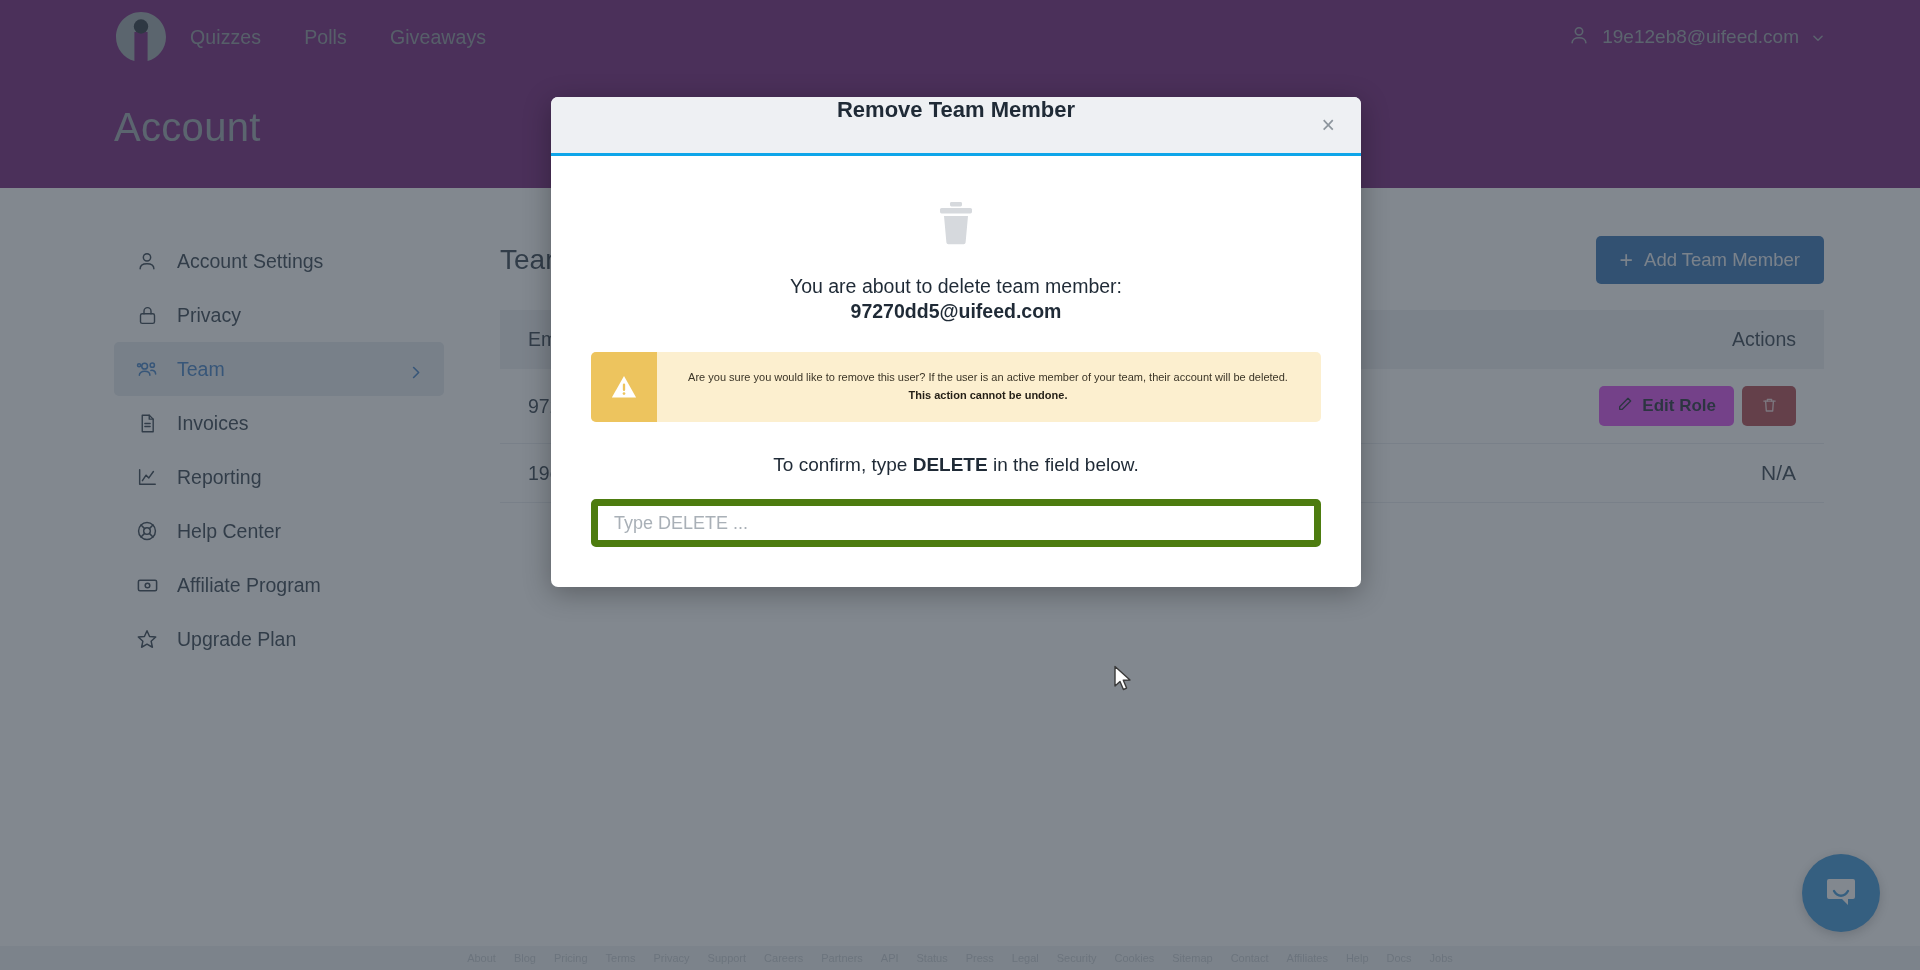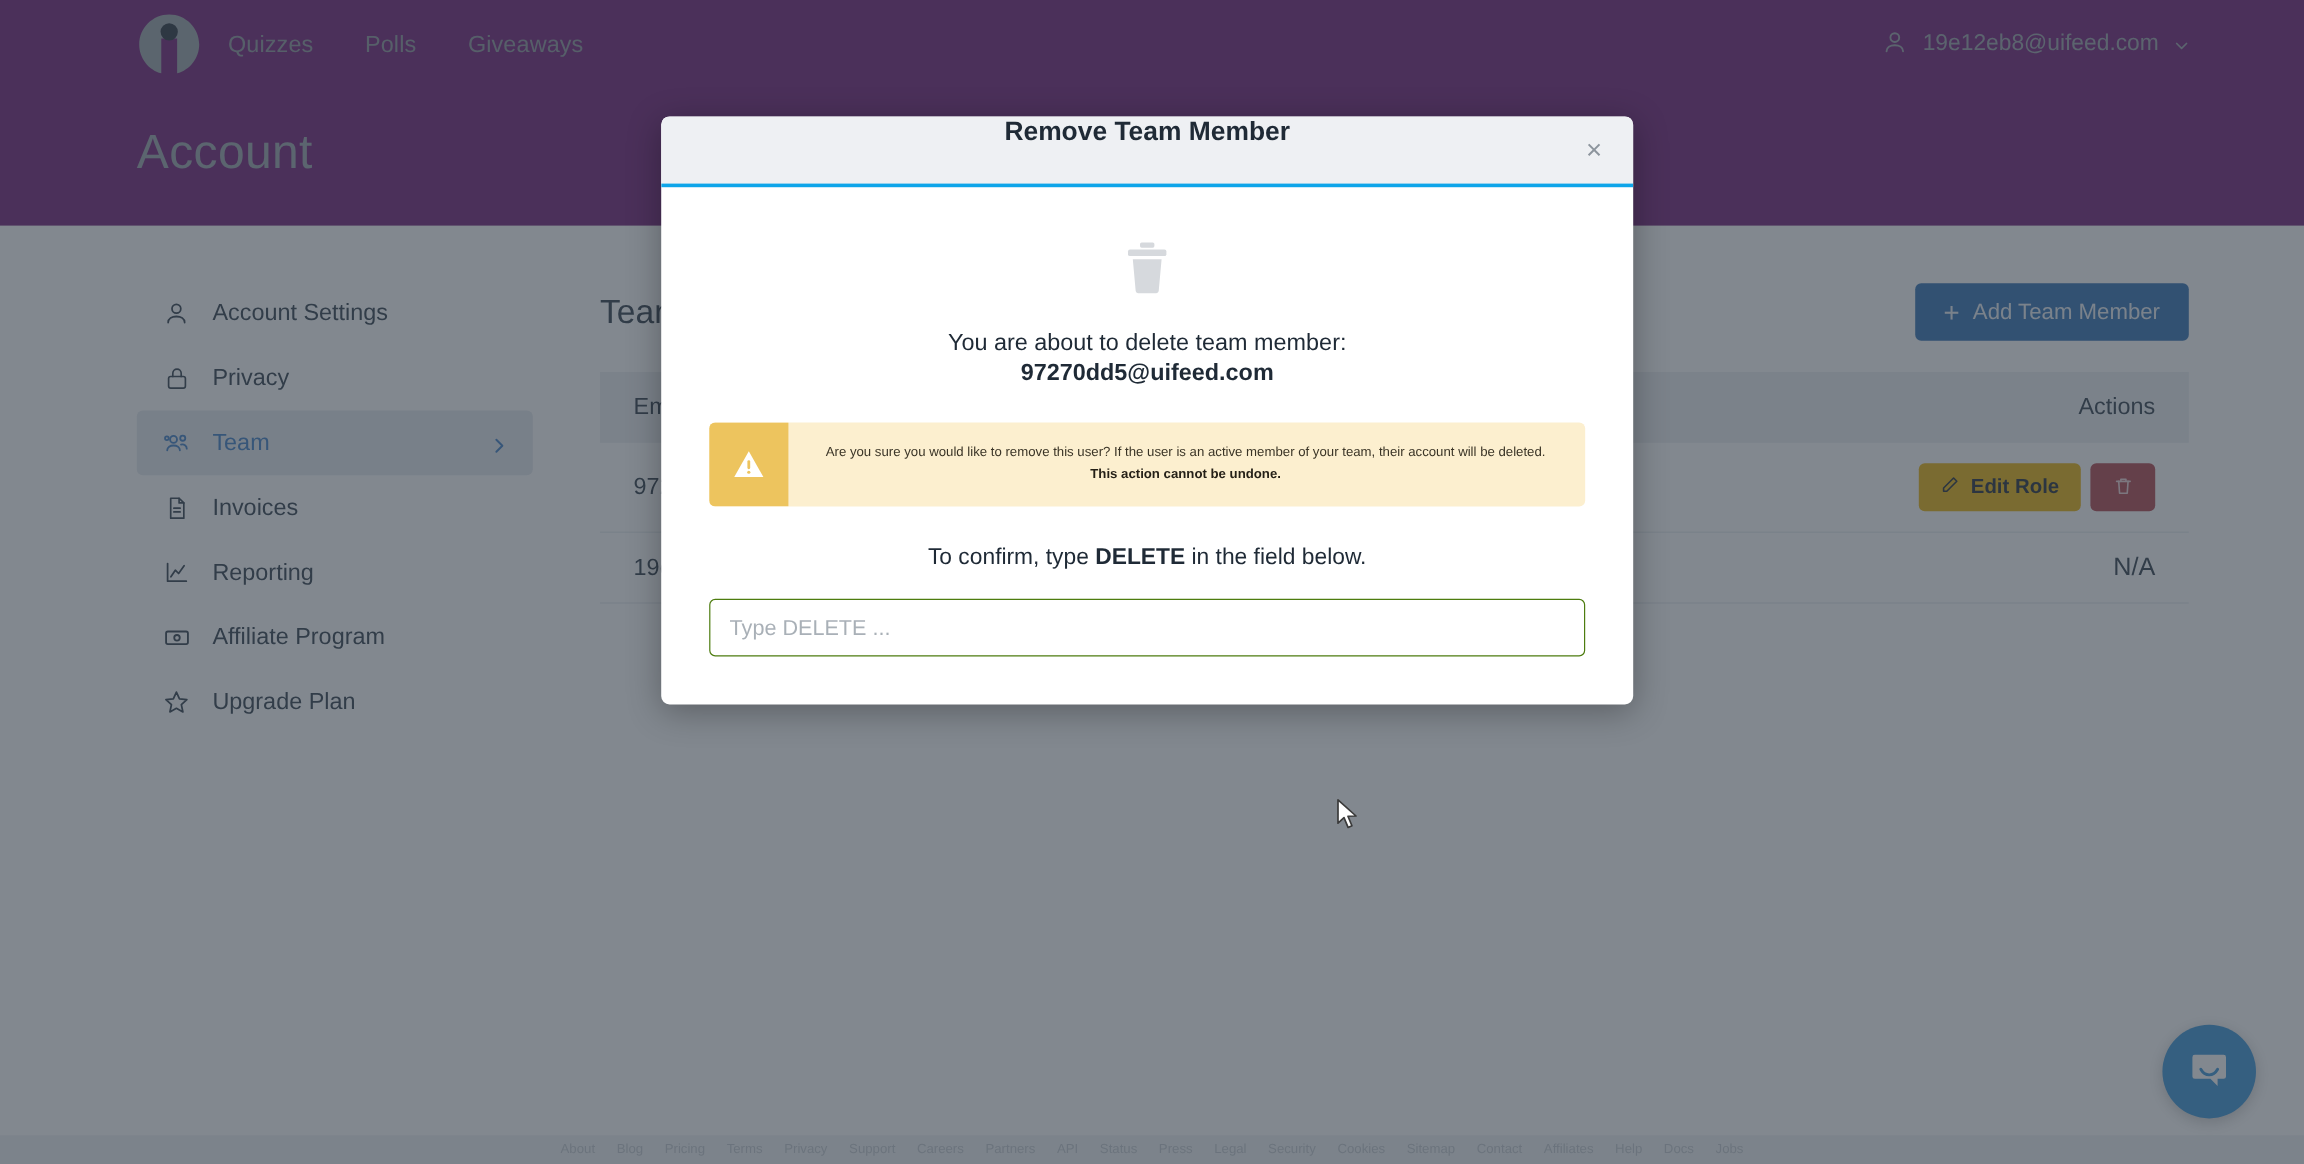--- a/index.html
+++ b/index.html
@@ -80,21 +80,21 @@
   table.team th:last-child { text-align: right; padding-right: 28px; }
   table.team td {
     font-size: 19.5px; color: #2d3b48; padding: 17px 0;
     border-bottom: 1px solid #e7eaee; vertical-align: middle;
   }
   table.team td:first-child { padding-left: 28px; }
   table.team td:last-child { text-align: right; padding-right: 28px; }
   .row-actions { display: inline-flex; align-items: center; gap: 8px; }
   .btn-edit {
     display: inline-flex; align-items: center; gap: 9px;
-    background: #eab308; color: #1d2733; border: none;
+    background: #d946ef; color: #1d2733; border: none;
     font-size: 17px; font-weight: bold; height: 40px; padding: 0 18px;
     border-radius: 5px; cursor: pointer; font-family: inherit;
   }
   .btn-del {
     background: #b0424b; border: none; width: 54px; height: 40px;
     border-radius: 5px; cursor: pointer;
     display: inline-flex; align-items: center; justify-content: center;
   }
   .na { color: #2d3b48; font-size: 21px; }
 
@@ -154,21 +154,21 @@
     padding: 17px 22px 18px 20px; font-size: 11px; color: #3a3426;
     line-height: 1.6; text-align: center; flex: 1 1 auto;
   }
   .alert-txt b { font-weight: bold; color: #241f16; }
 
   .confirm { margin-top: 32px; font-size: 19px; color: #1f2a36; }
   .confirm b { font-weight: bold; }
 
   .delete-input {
     margin-top: 23px; width: 100%; height: 48px;
-    border: 1px solid #4d7c0f; border-radius: 5px;
+    border: 7px solid #4d7c0f; border-radius: 5px;
     padding: 0 16px; font-size: 18px; color: #1f2a36;
     font-family: inherit; background: #fff;
   }
   .delete-input::placeholder { color: #a9b0b7; }
 
   .cursor { position: absolute; left: 1113px; top: 665px; width: 22px; height: 28px; }
 </style>
 </head>
 <body>
 
@@ -266,20 +266,30 @@
       <div class="side-item">
         <span class="ic">
           <svg width="22" height="22" viewBox="0 0 24 24" fill="none" stroke="#2d3b48" stroke-width="1.6" stroke-linecap="round" stroke-linejoin="round">
             <path d="M4 4v16h17"></path>
               <path d="M7 16l4-6 3 3 5-7" fill="none"></path>
           </svg>
         </span>
         <span class="lbl">Reporting</span>
       </div>
 
+      <div class="side-item">
+        <span class="ic">
+          <svg width="22" height="22" viewBox="0 0 24 24" fill="none" stroke="#2d3b48" stroke-width="1.6" stroke-linecap="round" stroke-linejoin="round">
+            <circle cx="12" cy="12" r="9.2"></circle>
+              <circle cx="12" cy="12" r="3.6"></circle>
+            <path d="M5.5 5.5l3.9 3.9M18.5 5.5l-3.9 3.9M5.5 18.5l3.9-3.9M18.5 18.5l-3.9-3.9"></path>
+          </svg>
+        </span>
+        <span class="lbl">Help Center</span>
+      </div>
 
       <div class="side-item">
         <span class="ic">
           <svg width="23" height="23" viewBox="0 0 24 24" fill="none" stroke="#2d3b48" stroke-width="1.6" stroke-linecap="round" stroke-linejoin="round">
             <rect x="2.5" y="6.5" width="19" height="11" rx="1.6"></rect>
               <circle cx="12" cy="12" r="2.4"></circle>
           </svg>
         </span>
         <span class="lbl">Affiliate Program</span>
       </div>

